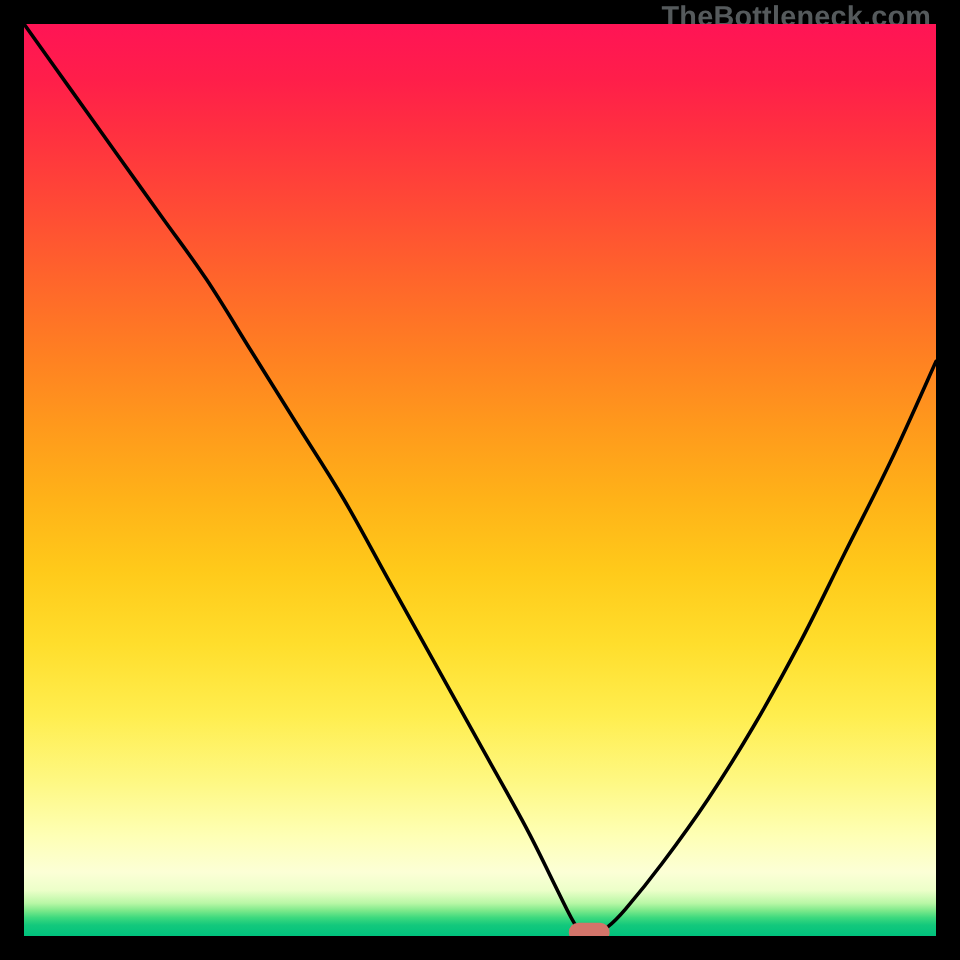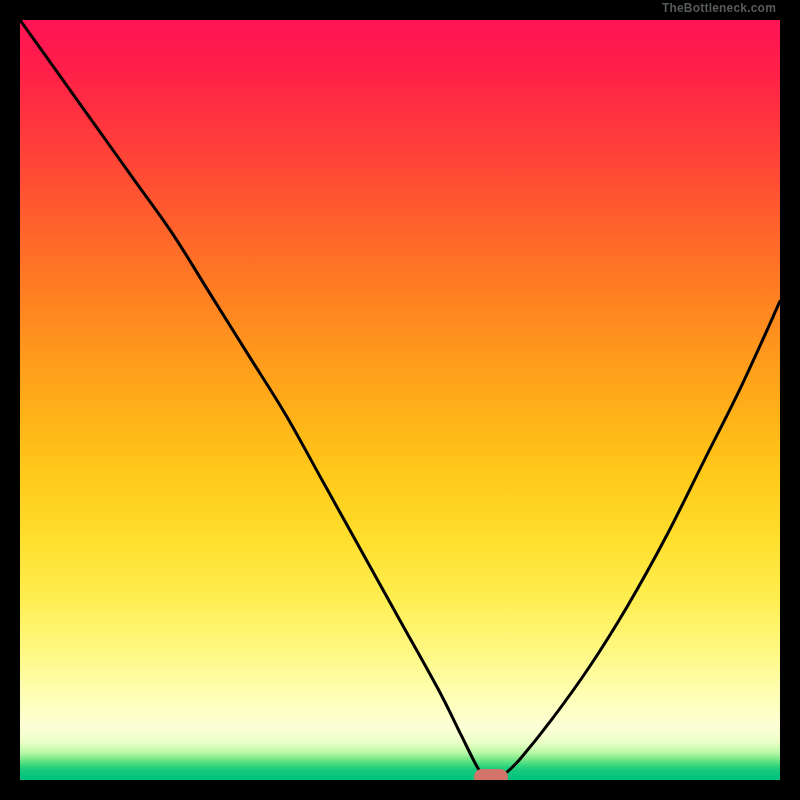--- a/index.html
+++ b/index.html
@@ -68,21 +68,21 @@
     height: 16px;
     border-radius: 8px;
     background: #d3746a;
     transform: translate(-50%, -50%);
   }
   .watermark {
     position: absolute;
     top: 1px;
     right: 24px;
     font-family: Arial, Helvetica, sans-serif;
-    font-size: 12px;
+    font-size: 24px;
     font-weight: 600;
     color: #555a5c;
     letter-spacing: 0.2px;
   }
 </style>
 </head>
 <body>
 
 <div class="frame">
   <div class="watermark">TheBottleneck.com</div>

